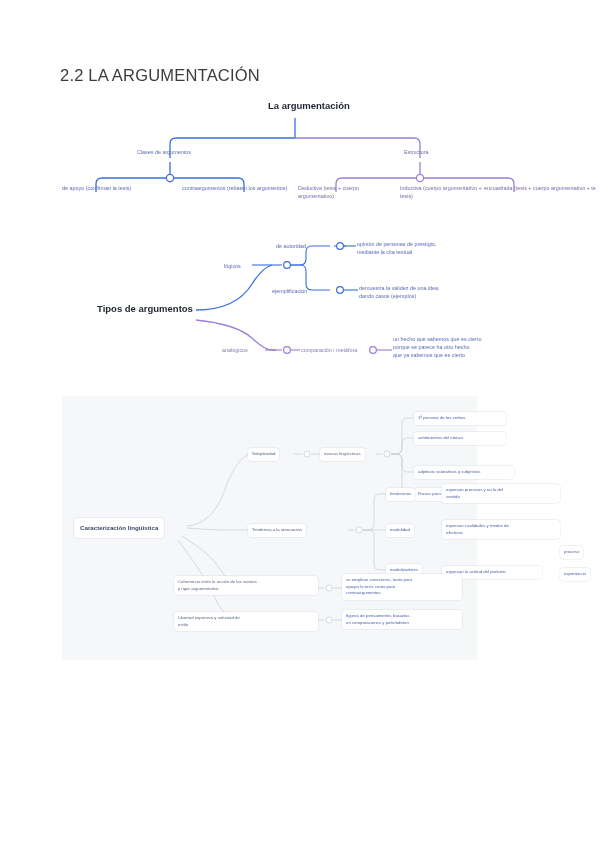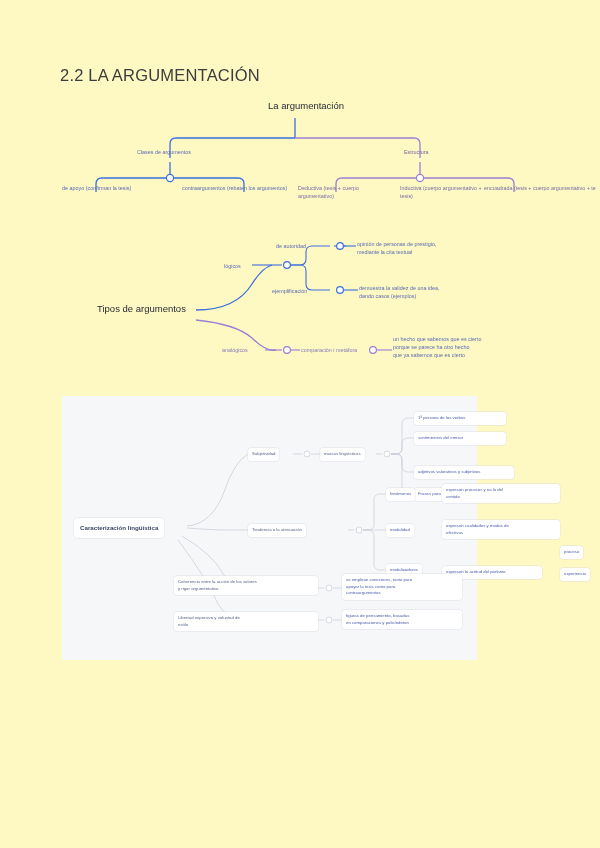--- a/index.html
+++ b/index.html
@@ -1,31 +1,31 @@
 <!DOCTYPE html>
 <html><head>
 <meta charset="utf-8">
 <style>
   html,body{margin:0;padding:0;background:#e8e8e8;}
   body{font-family:"Liberation Sans", sans-serif;}
   .page{
     position:relative;
     width:600px;height:848px;
-    background:#fef9c3;
+    background:#ffffff;
     overflow:hidden;
   }
   .doc-title{
     position:absolute;left:60px;top:66px;
     font-size:16.5px;color:#3c3c3c;letter-spacing:.2px;
     font-family:"Liberation Sans", sans-serif;
   }
 
   
   .lbl{position:absolute;font-size:5.4px;line-height:1.5;color:#5b6bb5;}
-  .root-lbl{position:absolute;font-weight:normal;color:#1f2430;padding-left:21px;}
+  .root-lbl{position:absolute;font-weight:bold;color:#1f2430;padding-left:21px;}
 
   svg{position:absolute;left:0;top:0;overflow:visible;}
 
   
   #map1{position:absolute;left:0;top:96px;width:600px;height:120px;}
   #map1 .title{left:247px;top:4px;font-size:9.5px;color:#1f2430;}
 
   
   #map2{position:absolute;left:0;top:238px;width:512px;height:140px;}
   #map2 .title{left:76px;top:65px;font-size:9.5px;color:#1f2430;}

